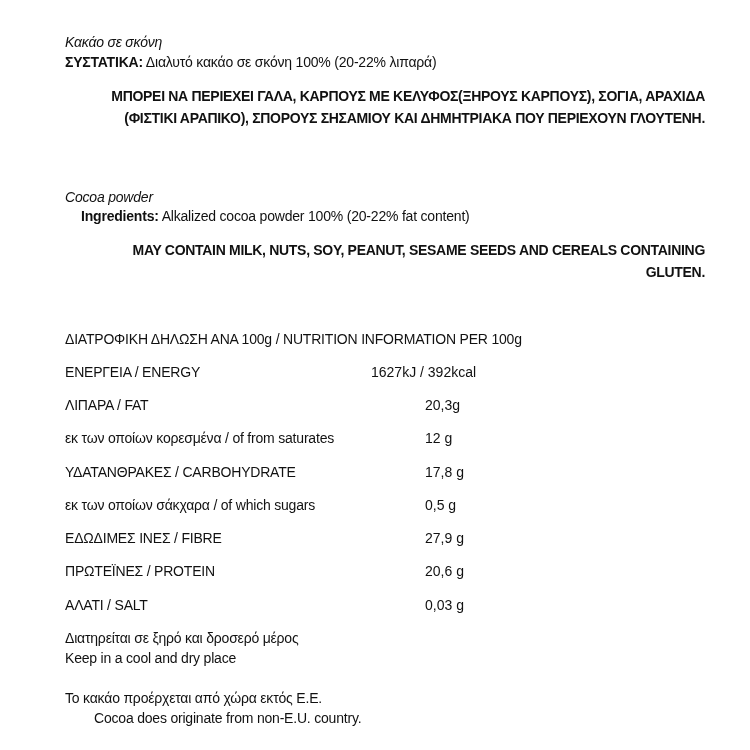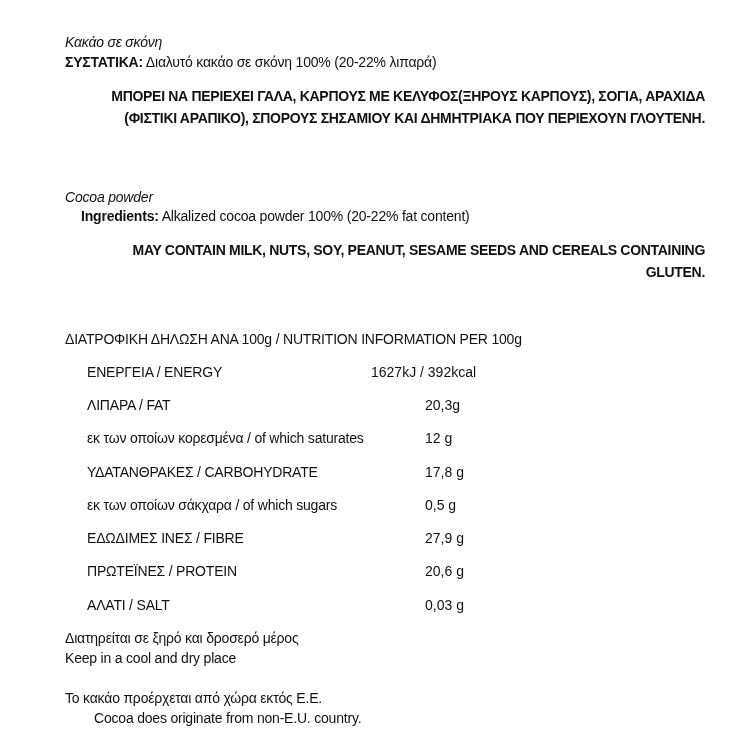--- a/index.html
+++ b/index.html
@@ -40,21 +40,20 @@
       left: 65px;
       width: 640px;
       height: 18px;
       line-height: 18px;
     }
     .nut-label {
       position: absolute;
       left: 0;
       white-space: nowrap;
       letter-spacing: -0.2px;
-      margin-left: 22px;
     }
     .nut-value {
       position: absolute;
       left: 360px;
       white-space: nowrap;
     }
     .nut-value.energy { left: 306px; text-align: right; }
   </style>
 </head>
 <body>
@@ -83,21 +82,21 @@
 
   <div class="nut-row" style="top:363px;">
     <span class="nut-label">ΕΝΕΡΓΕΙΑ / ENERGY</span>
     <span class="nut-value energy">1627kJ / 392kcal</span>
   </div>
   <div class="nut-row" style="top:396px;">
     <span class="nut-label">ΛΙΠΑΡΑ / FAT</span>
     <span class="nut-value">20,3g</span>
   </div>
   <div class="nut-row" style="top:429px;">
-    <span class="nut-label">εκ των οποίων κορεσμένα / of which saturates</span>
+    <span class="nut-label">εκ των οποίων κορεσμένα / of from saturates</span>
     <span class="nut-value">12 g</span>
   </div>
   <div class="nut-row" style="top:463px;">
     <span class="nut-label">ΥΔΑΤΑΝΘΡΑΚΕΣ / CARBOHYDRATE</span>
     <span class="nut-value">17,8 g</span>
   </div>
   <div class="nut-row" style="top:496px;">
     <span class="nut-label">εκ των οποίων σάκχαρα / of which sugars</span>
     <span class="nut-value">0,5 g</span>
   </div>

